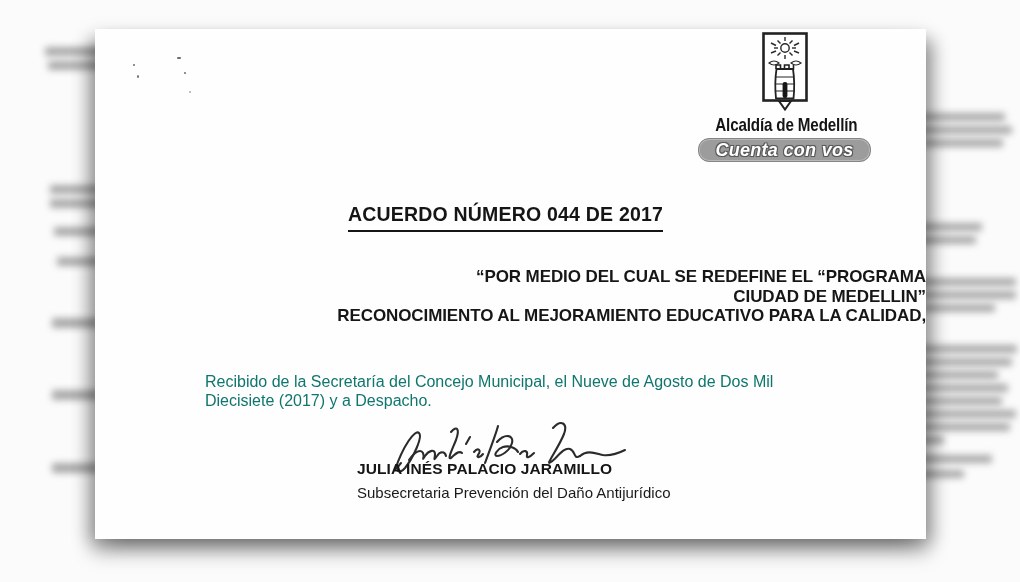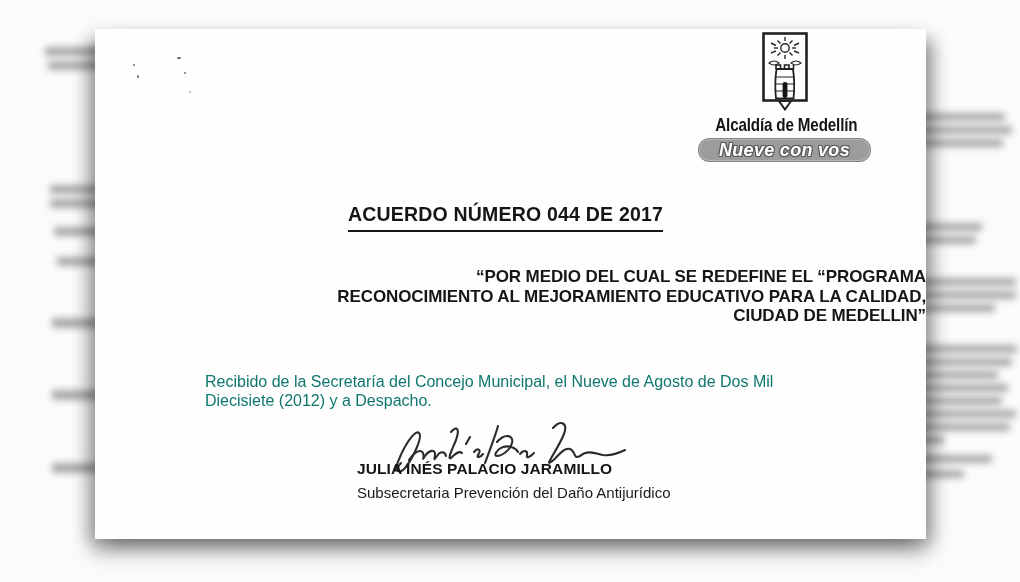--- a/index.html
+++ b/index.html
@@ -136,37 +136,37 @@
         <line stroke-width="1" x1="15" y1="46" x2="33" y2="46"></line>
         <line stroke-width="1" x1="14.8" y1="53" x2="33.2" y2="53"></line>
         <line stroke-width="1" x1="14.8" y1="60" x2="33.2" y2="60"></line>
       </g>
       <rect x="21.6" y="51" width="4.8" height="16" rx="2.2" fill="#161616"></rect>
 
       <path d="M18,70 h12 l-6,8.5 z" fill="#ffffff" stroke="#222" stroke-width="2"></path>
     </svg>
     <div id="org-name">Alcaldía de Medellín</div>
     <div id="slogan-banner">
-      <span id="slogan-text">Nueve con vos</span>
+      <span id="slogan-text">Cuenta con vos</span>
     </div>
   </div>
 
   <div id="doc-title">
     <span>ACUERDO NÚMERO 044 DE 2017</span>
   </div>
 
   <div id="doc-subtitle">
     <div>“POR MEDIO DEL CUAL SE REDEFINE EL “PROGRAMA</div>
+    <div>CIUDAD DE MEDELLIN”</div>
     <div>RECONOCIMIENTO AL MEJORAMIENTO EDUCATIVO PARA LA CALIDAD,</div>
-    <div>CIUDAD DE MEDELLIN”</div>
   </div>
 
   <div id="doc-body">
     <div>Recibido de la Secretaría del Concejo Municipal, el Nueve de Agosto de Dos Mil</div>
-    <div>Diecisiete (2012) y a Despacho.</div>
+    <div>Diecisiete (2017) y a Despacho.</div>
   </div>
 
   <svg id="signature-svg" width="245" height="58" viewBox="0 0 245 58">
     <g fill="none" stroke="#1a1a1a" stroke-width="2.1" stroke-linecap="round" stroke-linejoin="round" opacity=".92">
       <path d="M10,52 C18,28 30,11 34,15 C38,19 28,40 20,50 C14,57 9,53 16,45"></path>
       <path d="M24,42 C30,33 36,31 38,35 C40,39 36,44 40,38 C44,32 50,31 50,36 C50,40 48,44 52,38 C55,33 60,33 61,38"></path>
       <path d="M66,14 C72,7 75,11 71,22 C67,32 62,42 66,40 C70,36 74,32 77,35"></path>
       <path d="M81,26 L85,19"></path>
       <path d="M89,34 C93,29 97,32 93,37 C91,40 95,40 98,36"></path>
       <path d="M113,8 C111,16 104,34 100,45"></path>

